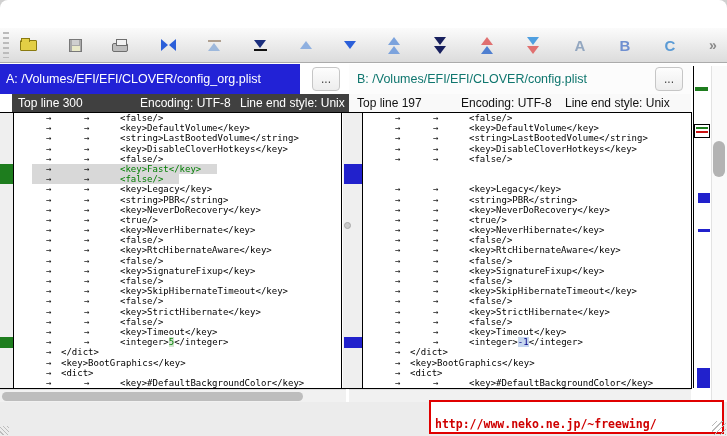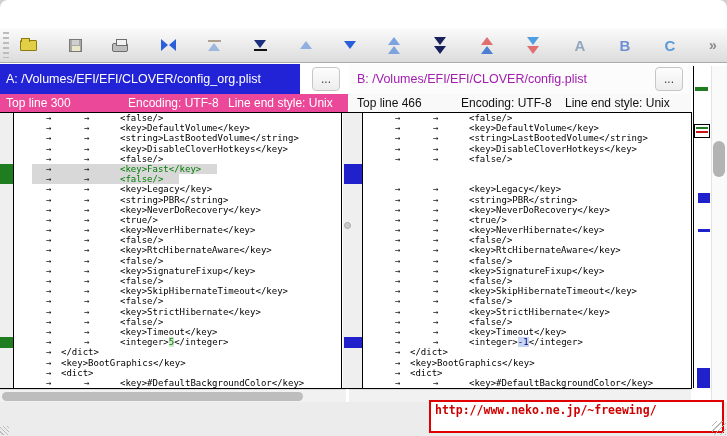--- a/index.html
+++ b/index.html
@@ -45,24 +45,24 @@
   .bowtie .l{width:0;height:0;border-top:6px solid transparent;border-bottom:6px solid transparent;
        border-left:7px solid #2b5fd9;}
   .bowtie .r{width:0;height:0;border-top:6px solid transparent;border-bottom:6px solid transparent;
        border-right:7px solid #2b5fd9;}
   .tb-letter{font-weight:bold;font-size:15px;}
   .overflow-gl{font-weight:bold;font-size:14px;color:#8a8a8a;}
   
   .hdrA-path{position:absolute;left:0;top:64px;width:348px;height:30px;background:#fff;}
   .hdrA-sel{position:absolute;left:0;top:0;width:300px;height:30px;background:#2222d6;color:#fff;
             font-size:12.5px;line-height:30px;padding-left:6px;white-space:nowrap;overflow:hidden;}
-  .hdrA-info{position:absolute;left:0;top:94px;width:348px;height:18px;background:#ec4899;color:#fff;
+  .hdrA-info{position:absolute;left:12px;top:94px;width:348px;height:18px;background:#404040;color:#fff;
              font-size:12px;line-height:18px;}
   .hdrB-path{position:absolute;left:349px;top:64px;width:342px;height:30px;background:#fcfcfc;
-             color:#a21caf;font-size:12.5px;line-height:30px;padding-left:8px;white-space:nowrap;}
+             color:#0f766e;font-size:12.5px;line-height:30px;padding-left:8px;white-space:nowrap;}
   .hdrB-info{position:absolute;left:349px;top:94px;width:342px;height:18px;background:#f9f9f9;
              color:#111;font-size:12px;line-height:18px;}
   .info-item{position:absolute;top:0;white-space:nowrap;}
   .browse-btn{position:absolute;top:3px;width:28px;height:24px;background:linear-gradient(#fdfdfd,#ededed);
               border:1px solid #c6c6c6;border-radius:4px;font-size:12px;color:#444;text-align:center;
               line-height:22px;}
   
   .top-border{position:absolute;left:0;top:112px;width:691px;height:1px;background:#000;}
   .bottom-border{position:absolute;left:0;top:388px;width:691px;height:1px;background:#000;}
   .gutter{position:absolute;top:113px;height:275px;background:#efefef;}
@@ -93,21 +93,21 @@
            border-left:1px solid #e3e3e3;}
   .vthumb{position:absolute;left:713px;top:141px;width:12px;height:36px;border-radius:6px;background:#b3b3b3;}
   .hscroll{position:absolute;top:389px;height:13px;background:#f1f1f1;border-top:1px solid #dcdcdc;}
   .hscroll.a{left:0;width:346px;}
   .hscroll.b{left:349px;width:342px;}
   .hthumb{position:absolute;left:2px;top:2px;width:301px;height:9px;border-radius:4.5px;background:#bdbdbd;}
   
   .statusbar{position:absolute;left:0;top:402px;width:727px;height:34px;background:#ececec;}
   .credit-box{position:absolute;left:429px;top:400px;width:295px;height:33px;background:#fff;
               border:2px solid #e00000;color:#cf0000;font-family:"DejaVu Sans Mono",monospace;
-              font-weight:bold;font-size:11.5px;line-height:14px;padding:1px 4px;white-space:nowrap;}
+              font-weight:bold;font-size:11.5px;line-height:14px;padding:15px 4px;white-space:nowrap;}
   .grip-br{position:absolute;right:1px;bottom:1px;width:14px;height:14px;
            background:repeating-linear-gradient(135deg,transparent 0 3px,#b9b9b9 3px 4px);}
   .grip-bl{position:absolute;left:0;bottom:1px;width:9px;height:9px;
            background:repeating-linear-gradient(45deg,transparent 0 2px,#bdbdbd 2px 3px);}
 </style>
 </head>
 <body>
 
 <div class="window">
 
@@ -185,21 +185,21 @@
     <span class="info-item" style="left:6px;">Top line 300</span>
     <span class="info-item" style="left:128px;">Encoding: UTF-8</span>
     <span class="info-item" style="left:228px;">Line end style: Unix</span>
   </div>
 
   <div class="hdrB-path">
     <span>B: /Volumes/EFI/EFI/CLOVER/config.plist</span>
   </div>
   <div class="browse-btn" style="left:655px;top:67px;">...</div>
   <div class="hdrB-info">
-    <span class="info-item" style="left:8px;">Top line 466</span>
+    <span class="info-item" style="left:8px;">Top line 197</span>
     <span class="info-item" style="left:112px;">Encoding: UTF-8</span>
     <span class="info-item" style="left:216px;">Line end style: Unix</span>
   </div>
 
   <div class="top-border"></div>
   <div class="gutter a" id="gutter-a"></div>
   <div class="gutter b" id="gutter-b"></div>
   <div class="vline" style="left:13px;"></div>
   <div class="vline" style="left:341px;"></div>
   <div class="vline" style="left:362px;"></div>

